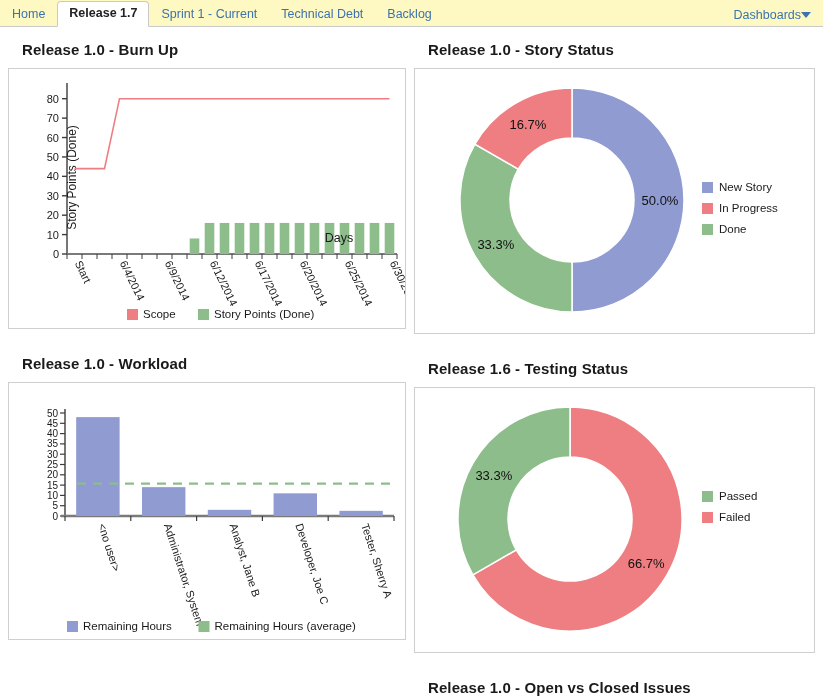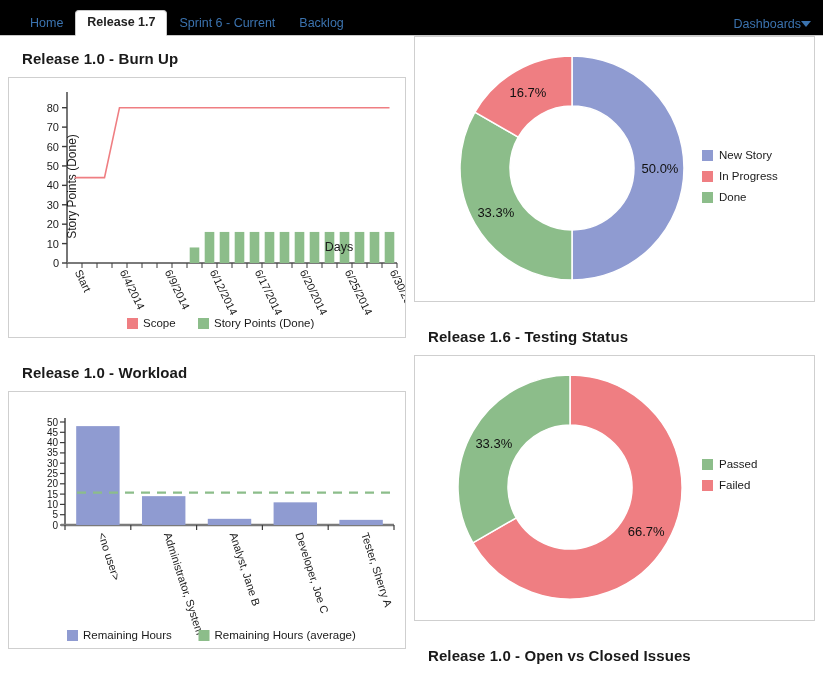--- a/index.html
+++ b/index.html
@@ -7,26 +7,26 @@
     margin: 0; padding: 0;
     width: 823px; height: 700px;
     background: #ffffff;
     font-family: "Liberation Sans", sans-serif;
     overflow: hidden;
   }
 
   
   .tabbar {
     position: relative;
-    height: 36px;
-    background: #000000;
+    height: 27px;
+    background: #fef9c3;
     border-bottom: 1px solid #c9c9c9;
     display: flex;
     align-items: flex-end;
-    padding-left: 18px;
+    padding-left: 0;
   }
   .tab {
     font-size: 12.5px;
     color: #3b73af;
     padding: 4px 11px 5px 11px;
     line-height: 15px;
     cursor: pointer;
     white-space: nowrap;
     border: 1px solid transparent;
     border-bottom: none;
@@ -94,21 +94,22 @@
 
   
   #burnup-body { height: 261px; }
 </style>
 </head>
 <body>
 
 <div class="tabbar">
   <div class="tab">Home</div>
   <div class="tab active">Release 1.7</div>
-  <div class="tab">Sprint 6 - Current</div>
+  <div class="tab">Sprint 1 - Current</div>
+  <div class="tab">Technical Debt</div>
   <div class="tab">Backlog</div>
 
   <div class="dashboards">
     <span>Dashboards</span>
     <span class="caret"></span>
   </div>
 </div>
 
 <div class="page">
 
@@ -252,20 +253,21 @@
               </g>
             </g>
         </svg>
       </div>
     </div>
   </div>
 
   <div class="col col-right">
 
     <div class="gadget">
+      <div class="gadget-title">Release 1.0 - Story Status</div>
       <div class="gadget-body" style="height:266px">
         <svg width="399" height="264" viewBox="0 0 399 264">
           <g id="story-status-svg">
               <path d="M157,19 A112,112 0 0 1 157,243 L157,193 A62,62 0 0 0 157,69 Z" fill="#8f9bd1" stroke="#ffffff" stroke-width="1.5"></path>
               <text x="245" y="136" font-family="Liberation Sans, sans-serif" font-size="13" fill="#111111" text-anchor="middle">50.0%</text>
               <path d="M157,243 A112,112 0 0 1 59.888081469577074,75.2032682019771 L103.2416165278016,100.1125234689516 A62,62 0 0 0 157,193 Z" fill="#8cbd8a" stroke="#ffffff" stroke-width="1.5"></path>
               <text x="80.83588293773434" y="180.07978303174252" font-family="Liberation Sans, sans-serif" font-size="13" fill="#111111" text-anchor="middle">33.3%</text>
               <path d="M59.888081469577074,75.2032682019771 A112,112 0 0 1 156.9999999999999,19 L156.99999999999994,69 A62,62 0 0 0 103.2416165278016,100.1125234689516 Z" fill="#ef7e82" stroke="#ffffff" stroke-width="1.5"></path>
               <text x="112.92021696825742" y="59.83588293773438" font-family="Liberation Sans, sans-serif" font-size="13" fill="#111111" text-anchor="middle">16.7%</text>
               <rect x="287" y="113" width="11" height="11" fill="#8f9bd1"></rect>

